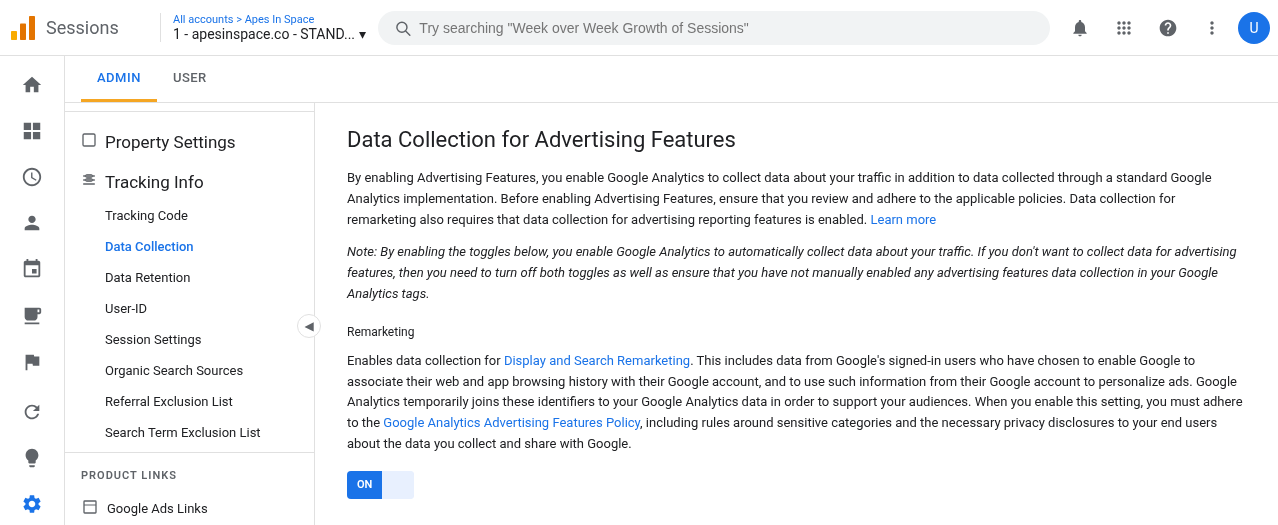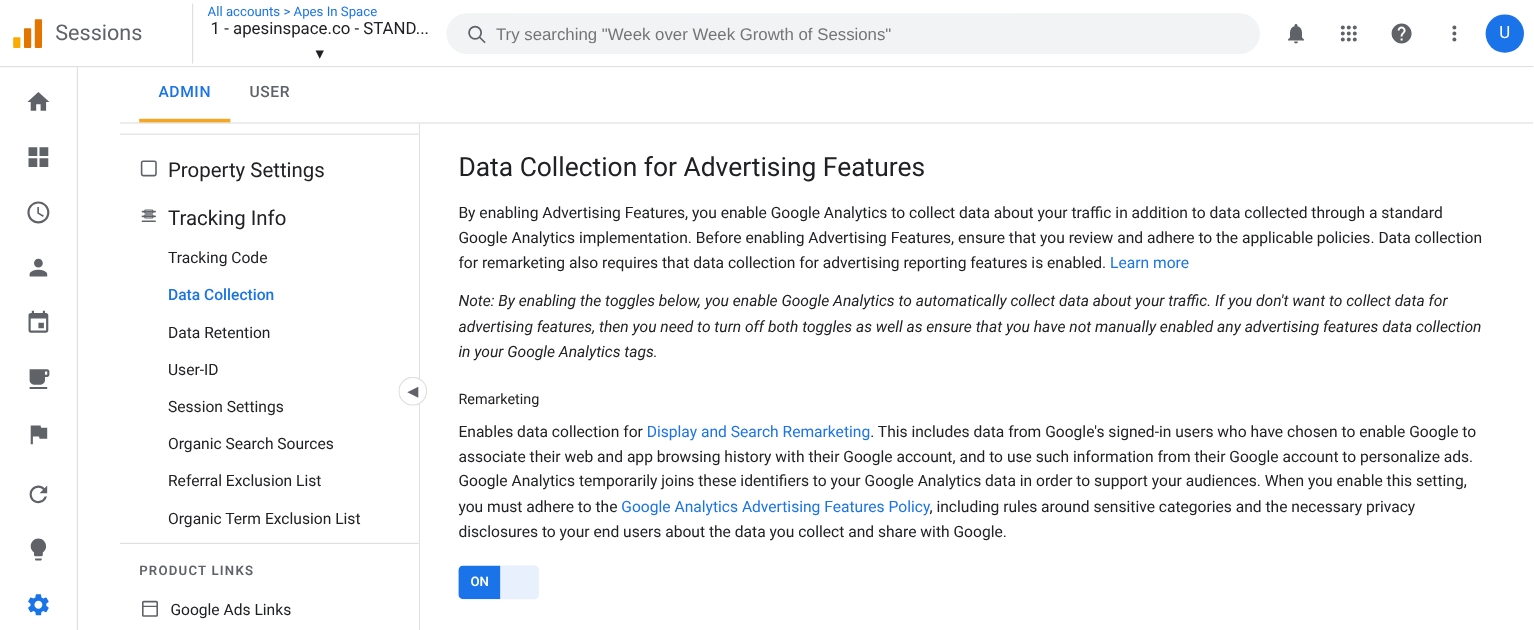--- a/index.html
+++ b/index.html
@@ -43,21 +43,20 @@
     .account-selector .breadcrumb {
       color: #1a73e8;
       font-size: 11px;
     }
     .account-selector .property {
       font-size: 14px;
       color: #202124;
       display: flex;
       align-items: center;
       gap: 4px;
-      flex-direction: column;
     }
     .search-bar {
       flex: 1;
       display: flex;
       align-items: center;
       background: #f1f3f4;
       border-radius: 24px;
       padding: 8px 16px;
       gap: 8px;
       max-width: 700px;
@@ -97,21 +96,20 @@
       justify-content: center;
       color: white;
       font-size: 14px;
     }
 
     
     .body-layout {
       display: flex;
       flex: 1;
       overflow: hidden;
-      gap: 35px;
     }
 
     
     .sidebar-icons {
       width: 65px;
       border-right: 1px solid #e0e0e0;
       display: flex;
       flex-direction: column;
       align-items: center;
       padding-top: 8px;
@@ -471,21 +469,21 @@
         </div>
 
         <div>
           <div class="nav-item">Tracking Code</div>
           <div class="nav-item active">Data Collection</div>
           <div class="nav-item">Data Retention</div>
           <div class="nav-item">User-ID</div>
           <div class="nav-item">Session Settings</div>
           <div class="nav-item">Organic Search Sources</div>
           <div class="nav-item">Referral Exclusion List</div>
-          <div class="nav-item">Organic Term Exclusion List</div>
+          <div class="nav-item">Search Term Exclusion List</div>
         </div>
 
         <div class="nav-divider"></div>
 
         <div class="product-links-header">PRODUCT LINKS</div>
 
         <div class="nav-section-item">
           <span class="icon">
             <svg width="16" height="16" viewBox="0 0 24 24" fill="#5f6368">
                 <rect x="3" y="3" width="18" height="18" rx="1" stroke="#5f6368" stroke-width="2" fill="none"></rect>

